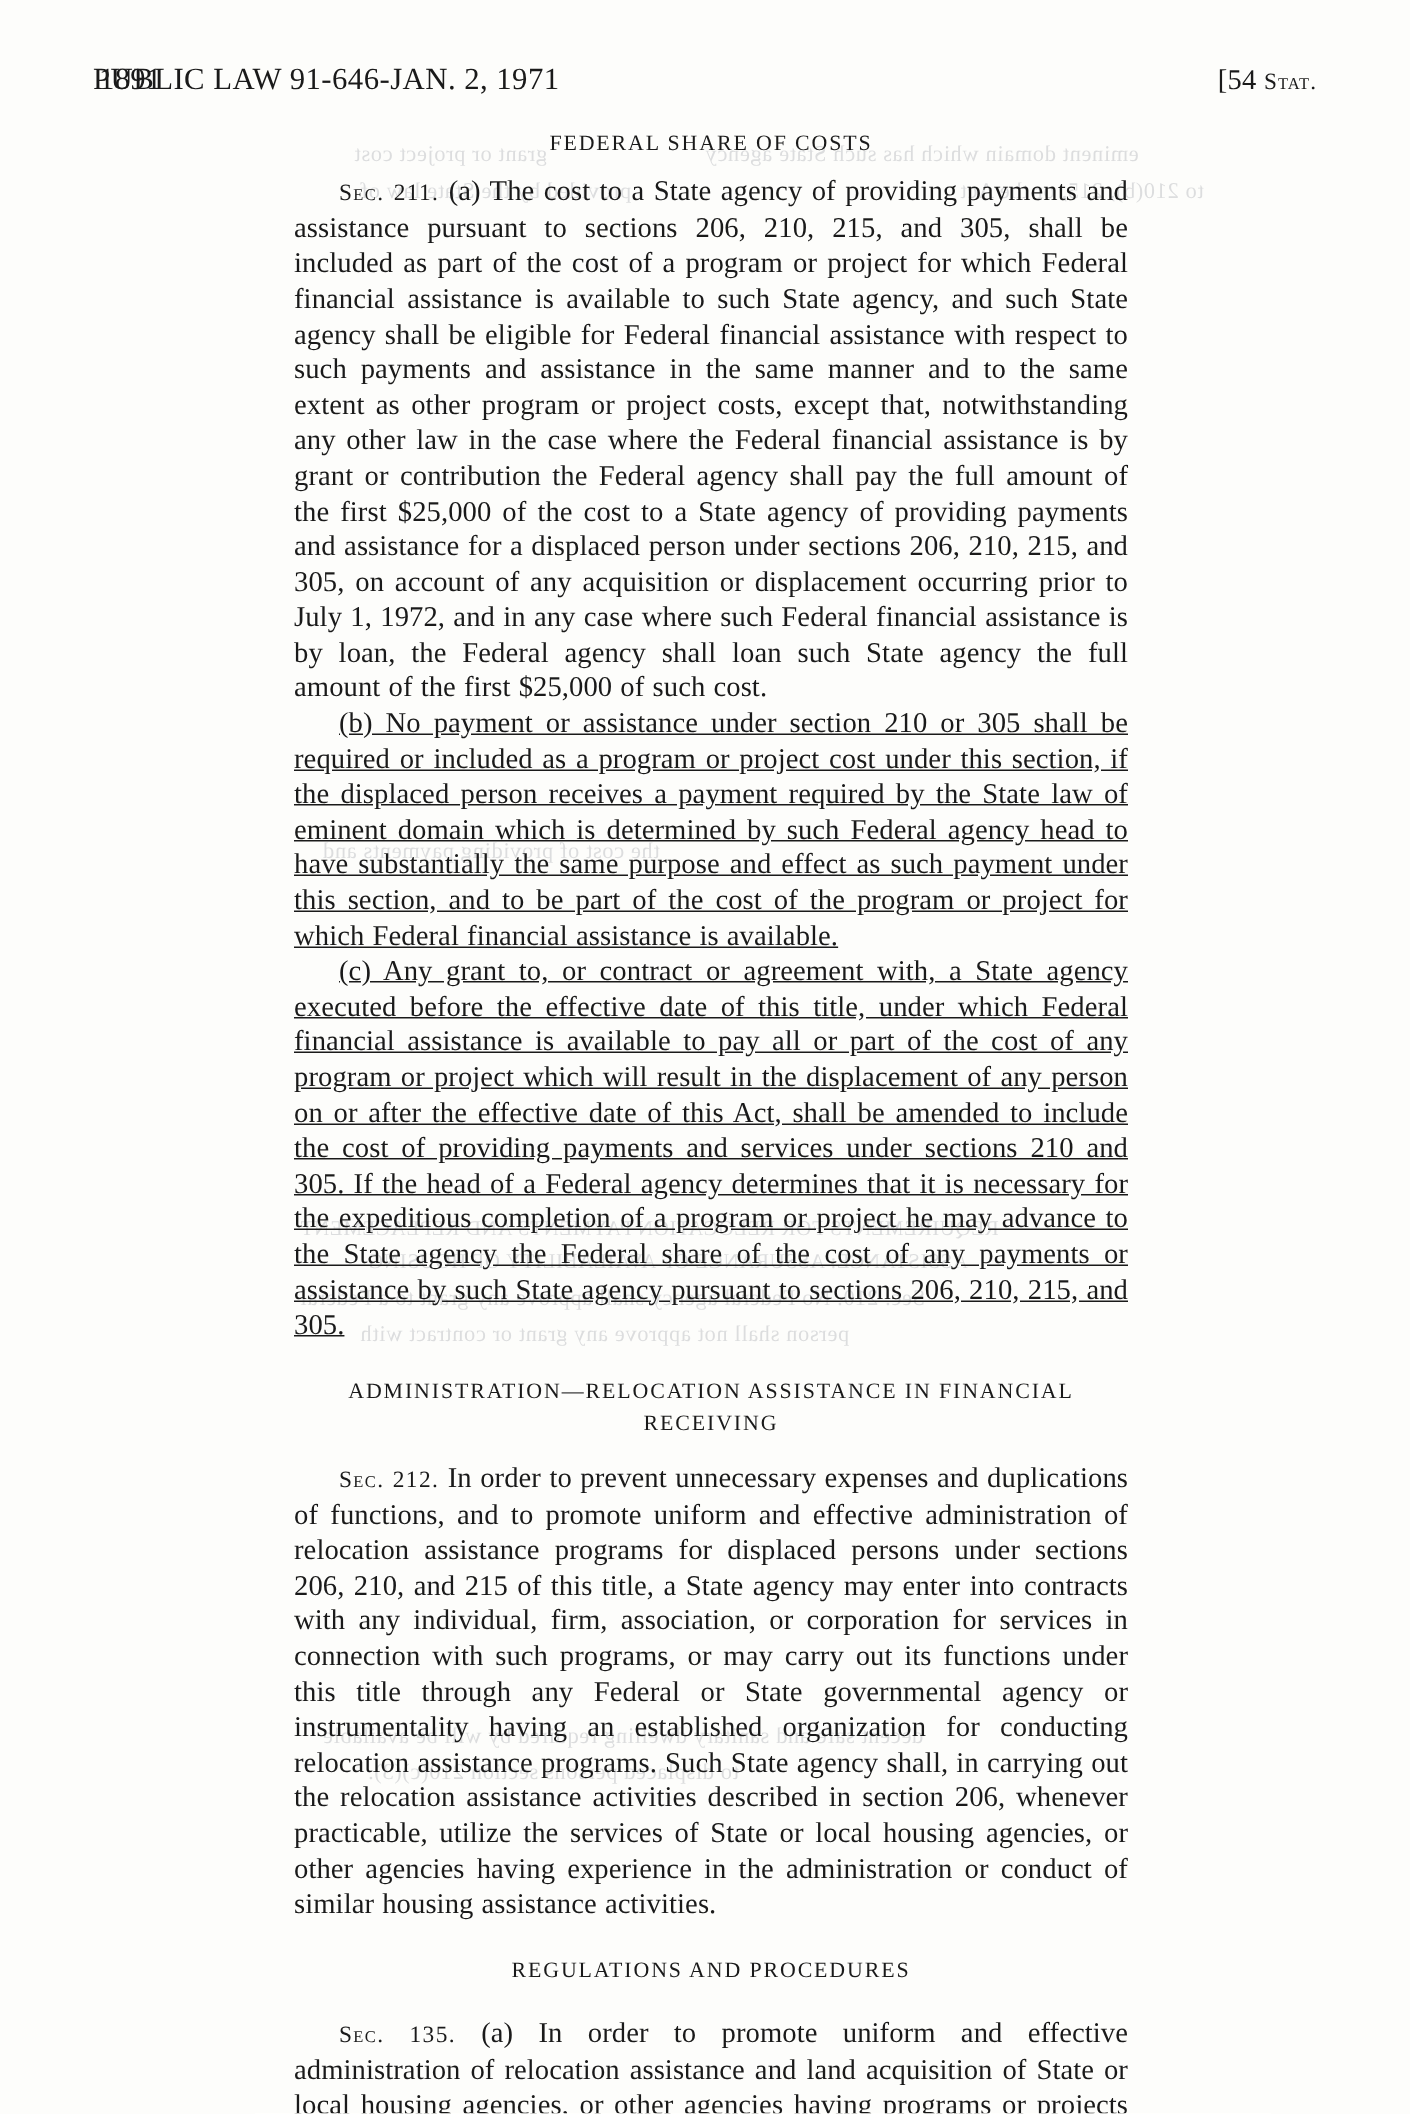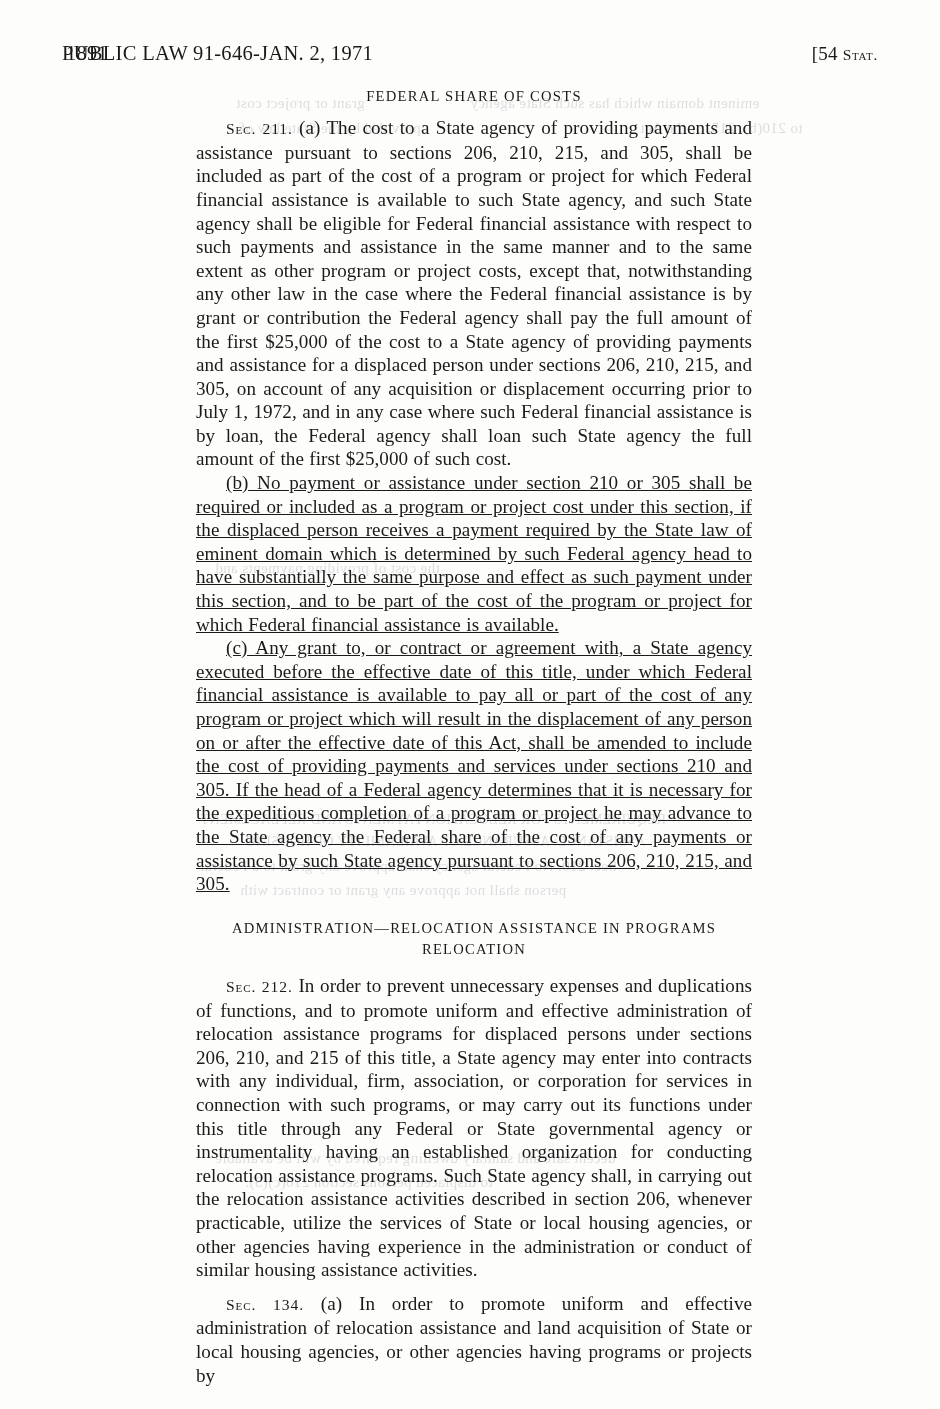--- a/index.html
+++ b/index.html
@@ -136,25 +136,26 @@
   <div class="body">
 
     <div class="caption">FEDERAL SHARE OF COSTS</div>
 
     <p class="para"><span class="secnum sc">Sec. 211.</span><span> (a) The cost to a State agency of providing payments and assistance pursuant to sections 206, 210, 215, and 305, shall be included as part of the cost of a program or project for which Federal financial assistance is available to such State agency, and such State agency shall be eligible for Federal financial assistance with respect to such payments and assistance in the same manner and to the same extent as other program or project costs, except that, notwithstanding any other law in the case where the Federal financial assistance is by grant or contribution the Federal agency shall pay the full amount of the first $25,000 of the cost to a State agency of providing payments and assistance for a displaced person under sections 206, 210, 215, and 305, on account of any acquisition or displacement occurring prior to July 1, 1972, and in any case where such Federal financial assistance is by loan, the Federal agency shall loan such State agency the full amount of the first $25,000 of such cost.</span></p>
 
     <p class="para">(b) No payment or assistance under section 210 or 305 shall be required or included as a program or project cost under this section, if the displaced person receives a payment required by the State law of eminent domain which is determined by such Federal agency head to have substantially the same purpose and effect as such payment under this section, and to be part of the cost of the program or project for which Federal financial assistance is available.</p>
 
     <p class="para">(c) Any grant to, or contract or agreement with, a State agency executed before the effective date of this title, under which Federal financial assistance is available to pay all or part of the cost of any program or project which will result in the displacement of any person on or after the effective date of this Act, shall be amended to include the cost of providing payments and services under sections 210 and 305. If the head of a Federal agency determines that it is necessary for the expeditious completion of a program or project he may advance to the State agency the Federal share of the cost of any payments or assistance by such State agency pursuant to sections 206, 210, 215, and 305.</p>
 
-    <div class="caption sec tight">ADMINISTRATION—RELOCATION ASSISTANCE IN PROGRAMS RELOCATION</div>
+    <div class="caption sec tight">ADMINISTRATION—RELOCATION ASSISTANCE IN FINANCIAL RECEIVING</div>
 
     <div class="blockgap small"></div>
 
     <p class="para"><span class="secnum sc">Sec. 212.</span><span> In order to prevent unnecessary expenses and duplications of functions, and to promote uniform and effective administration of relocation assistance programs for displaced persons under sections 206, 210, and 215 of this title, a State agency may enter into contracts with any individual, firm, association, or corporation for services in connection with such programs, or may carry out its functions under this title through any Federal or State governmental agency or instrumentality having an established organization for conducting relocation assistance programs. Such State agency shall, in carrying out the relocation assistance activities described in section 206, whenever practicable, utilize the services of State or local housing agencies, or other agencies having experience in the administration or conduct of similar housing assistance activities.</span></p>
 
+    <div class="caption sec">REGULATIONS AND PROCEDURES</div>
 
     <div class="blockgap small"></div>
 
-    <p class="para"><span class="secnum sc">Sec. 134.</span><span> (a) In order to promote uniform and effective administration of relocation assistance and land acquisition of State or local housing agencies, or other agencies having programs or projects by</span></p>
+    <p class="para"><span class="secnum sc">Sec. 135.</span><span> (a) In order to promote uniform and effective administration of relocation assistance and land acquisition of State or local housing agencies, or other agencies having programs or projects by</span></p>
 
   </div>
 </div>
 
 </body></html>

